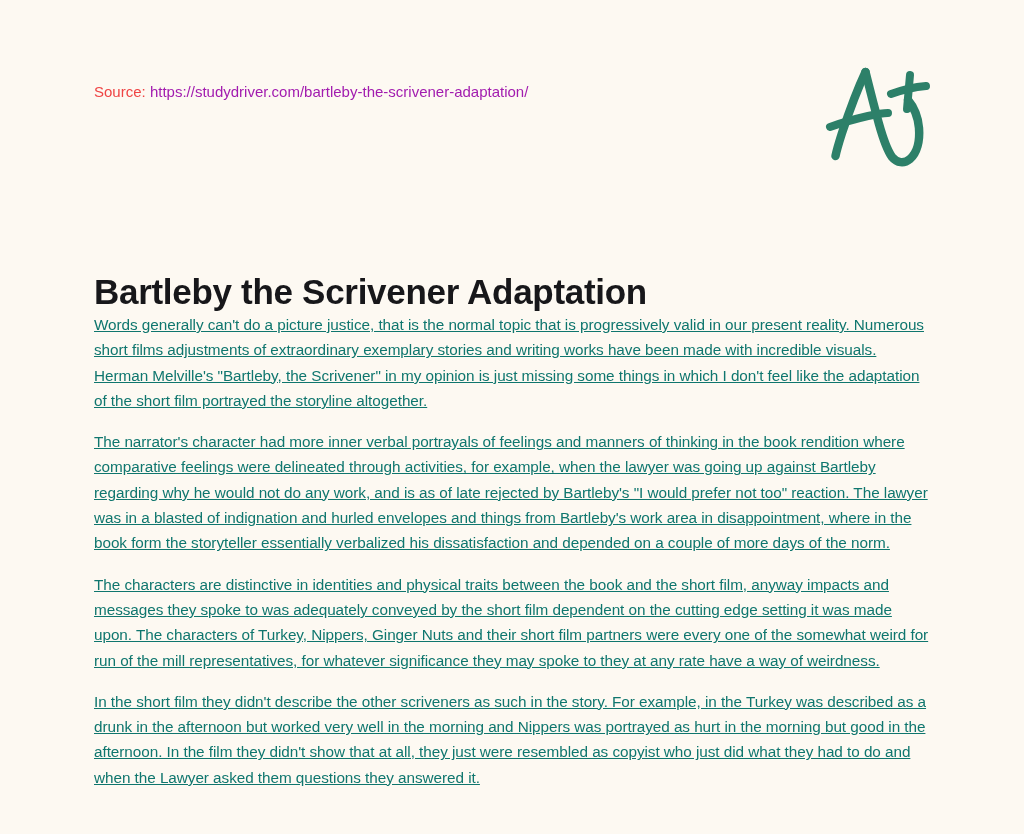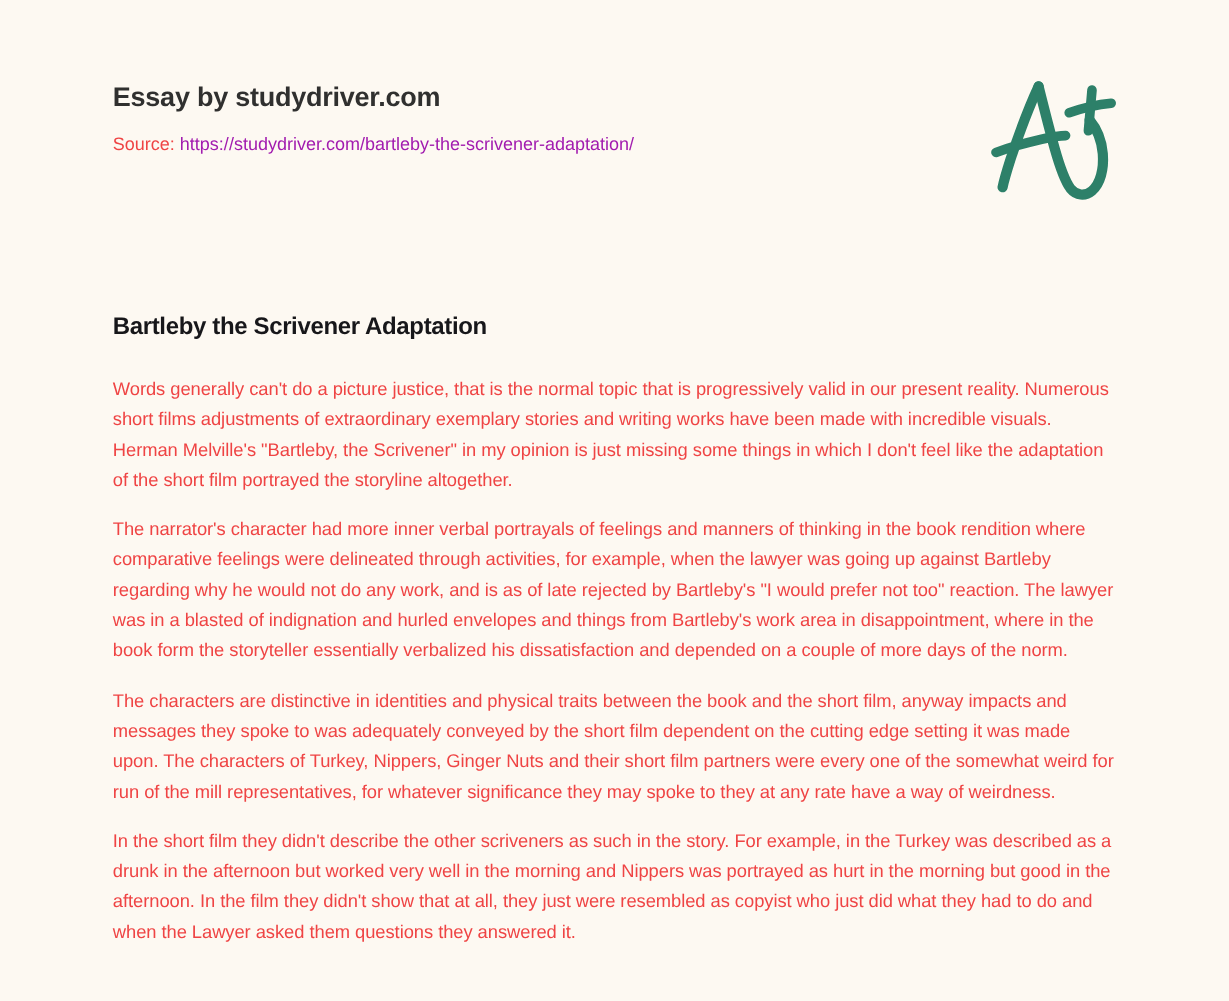--- a/index.html
+++ b/index.html
@@ -66,56 +66,56 @@
     width: 140px;
     height: 112px;
   }
 
   
   .article-title {
     position: absolute;
     left: 94px;
     top: 247px;
     width: 840px;
-    font-size: 20px;
+    font-size: 35px;
     font-weight: 600;
     color: #17171a;
     letter-spacing: -0.3px;
     line-height: 1.25;
   }
 
   
   .article-body {
     position: absolute;
     left: 94px;
     top: 312px;
     width: 838px;
   }
 
   .article-body p {
     margin: 0 0 16px 0;
     font-size: 15.3px;
     line-height: 25.3px;
-    color: #ef4444;
+    color: #0f766e;
     text-align: left;
     font-family: "Liberation Sans", sans-serif;
     font-stretch: condensed;
     letter-spacing: -0.05px;
+    text-decoration: underline;
   }
   .article-body p:last-child {
     margin-bottom: 8px;
   }
 </style>
 </head>
 <body>
 
 <div class="page">
 
   <div class="header-block">
-    <div class="essay-by">Essay by studydriver.com</div>
     <div class="source-line">
       <span class="source-label">Source:</span>
       <a class="source-url" href="#">https://studydriver.com/bartleby-the-scrivener-adaptation/</a>
     </div>
   </div>
 
   <div class="logo">
     <svg viewBox="0 0 140 112" xmlns="http://www.w3.org/2000/svg">
       <g fill="none" stroke="#2d8069" stroke-linecap="round" stroke-linejoin="round">
 

